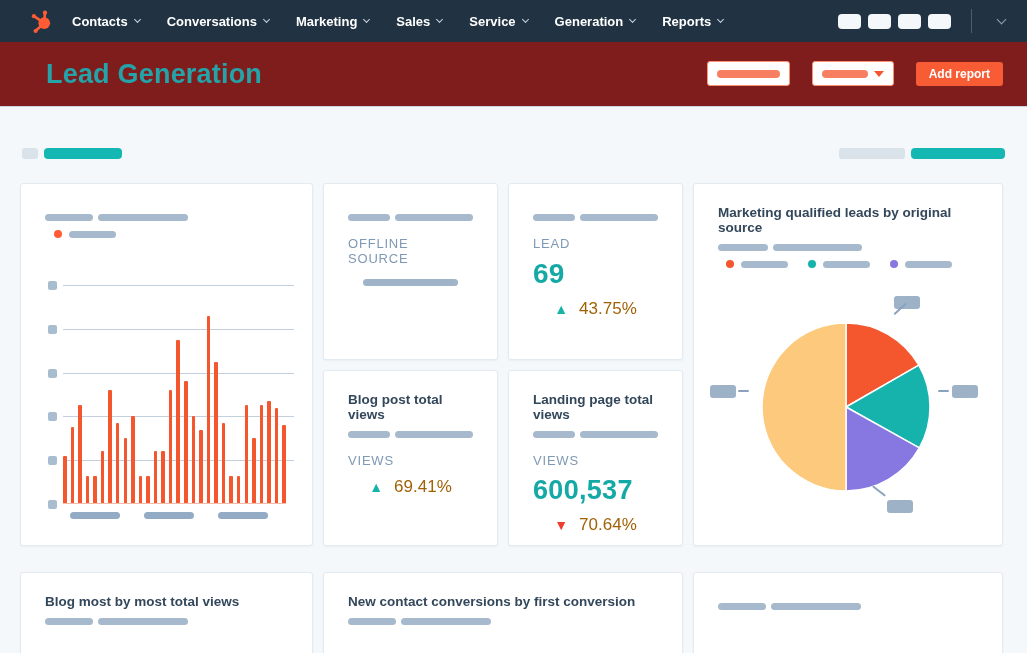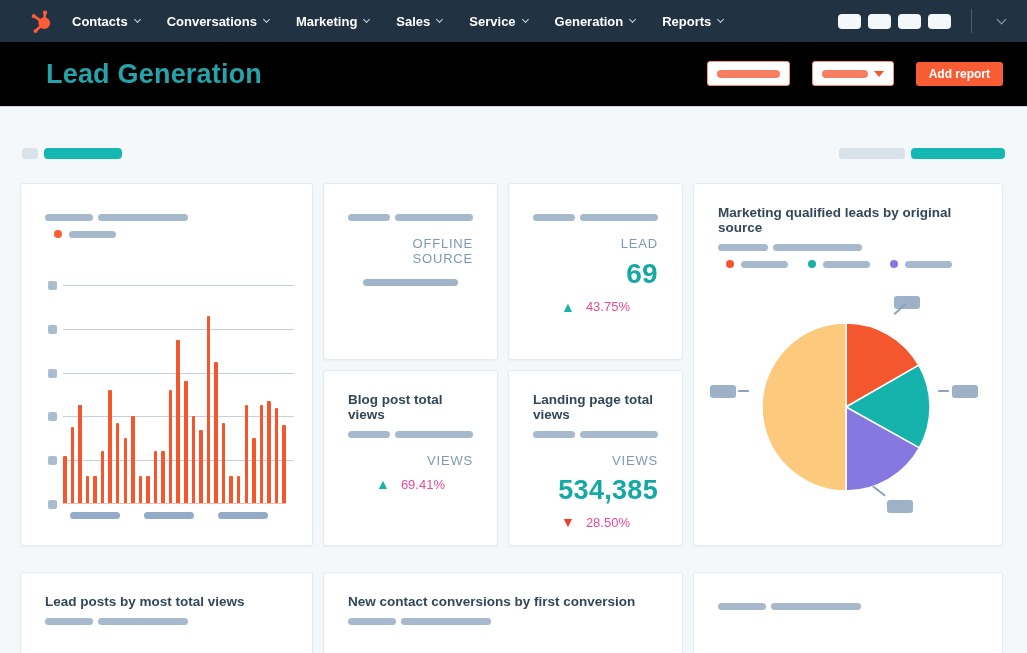--- a/index.html
+++ b/index.html
@@ -34,21 +34,21 @@
   }
   .nav-divider { width:1px; height:24px; background:#4a5d71; margin:0 26px 0 20px; }
   .nav-caret {
     width:7px; height:7px; border-right:1.8px solid #8ea4ba; border-bottom:1.8px solid #8ea4ba;
     transform:rotate(45deg); margin-top:-4px; margin-right:6px;
   }
 
   
   .page-header {
     position:absolute; top:42px; left:0; width:1027px; height:65px;
-    background:#000000; border-bottom:1px solid #cbd6e2;
+    background:#7f1d1d; border-bottom:1px solid #cbd6e2;
   }
   .page-title {
     position:absolute; left:46px; top:17px;
     font-size:27px; font-weight:600; color:#24a3a9; letter-spacing:.2px;
   }
   .header-actions { position:absolute; right:24px; top:19px; display:flex; align-items:center; gap:22px; }
   .btn-ghost {
     height:25px; border:1px solid #fd9274; border-radius:3px; background:#fff;
     display:flex; align-items:center; justify-content:center; padding:0 9px; cursor:pointer;
   }
@@ -102,29 +102,29 @@
   .bars {
     position:absolute; left:18px; right:2px; top:0; bottom:0;
     display:flex; align-items:flex-end; justify-content:space-between;
   }
   .bar { width:3.5px; background:#f4562e; border-radius:1px 1px 0 0; }
   .baseline { position:absolute; left:18px; right:2px; bottom:0; height:1px; background:#f3bca9; }
   .x-labels { display:flex; gap:24px; margin-top:8px; margin-left:25px; }
   .x-label { width:50px; height:7px; border-radius:4px; background:#93abc4; }
 
   
-  .metric-body { text-align:right; }
+  .metric-body { text-align:left; }
   .metric-label { margin-top:15px; font-size:13px; color:#7e99b5; letter-spacing:.8px; }
   .metric-value { margin-top:7px; font-size:28px; font-weight:700; color:#15a9a6; letter-spacing:.3px; }
   .metric-ph { width:95px; height:7px; border-radius:4px; background:#9fb4c9; margin:13px auto 0; }
   .delta-row { margin-top:9px; display:flex; align-items:center; justify-content:center; gap:11px; }
   .delta-icon { font-size:14px; line-height:1; }
   .delta-up .delta-icon { color:#16b3a8; }
   .delta-down .delta-icon { color:#ef3e2e; }
-  .delta-pct { font-size:13px; color:#ec4899; }
+  .delta-pct { font-size:17px; color:#a16207; }
 
   
   .pie-wrap { position:absolute; left:0; top:0; width:310px; height:363px; }
   .pie-svg { position:absolute; left:67px; top:138px; }
   .callout { position:absolute; width:26px; height:13px; border-radius:3px; background:#9db1c7; }
   .callout-line { position:absolute; height:2px; background:#8aa2bd; border-radius:1px; }
 
   
 </style>
 </head>
@@ -316,24 +316,24 @@
       </div>
     </div>
     <div class="card card-half">
       <div class="card-title">Landing page total views</div>
       <div class="sub-bars">
         <span class="ph-bar" style="width:42px;"></span>
           <span class="ph-bar" style="width:79px;"></span>
       </div>
       <div class="metric-body">
         <div class="metric-label">VIEWS</div>
-        <div class="metric-value" style="font-size:27px;">534,385</div>
+        <div class="metric-value" style="font-size:27px;">600,537</div>
         <div class="delta-row delta-down">
           <span class="delta-icon">▼</span>
-          <span class="delta-pct">28.50%</span>
+          <span class="delta-pct">70.64%</span>
         </div>
       </div>
     </div>
   </div>
 
   <div class="card card-tall">
     <div class="card-title">Marketing qualified leads by original source</div>
     <div class="sub-bars">
       <span class="ph-bar" style="width:50px;"></span>
         <span class="ph-bar" style="width:89px;"></span>
@@ -365,21 +365,21 @@
       <span class="callout" style="left:258px; top:201px;"></span>
       <span class="callout-line" style="left:244px; top:206px; width:11px;"></span>
       <span class="callout" style="left:16px; top:201px;"></span>
       <span class="callout-line" style="left:44px; top:206px; width:11px;"></span>
       <span class="callout" style="left:193px; top:316px;"></span>
       <span class="callout-line" style="left:177px; top:306px; width:16px; transform:rotate(38deg);"></span>
     </div>
   </div>
 
   <div class="card" style="grid-column:1;">
-    <div class="card-title">Lead posts by most total views</div>
+    <div class="card-title">Blog most by most total views</div>
     <div class="sub-bars">
       <span class="ph-bar" style="width:48px;"></span>
         <span class="ph-bar" style="width:90px;"></span>
     </div>
   </div>
   <div class="card" style="grid-column:2 / span 2;">
     <div class="card-title">New contact conversions by first conversion</div>
     <div class="sub-bars">
       <span class="ph-bar" style="width:48px;"></span>
         <span class="ph-bar" style="width:90px;"></span>

